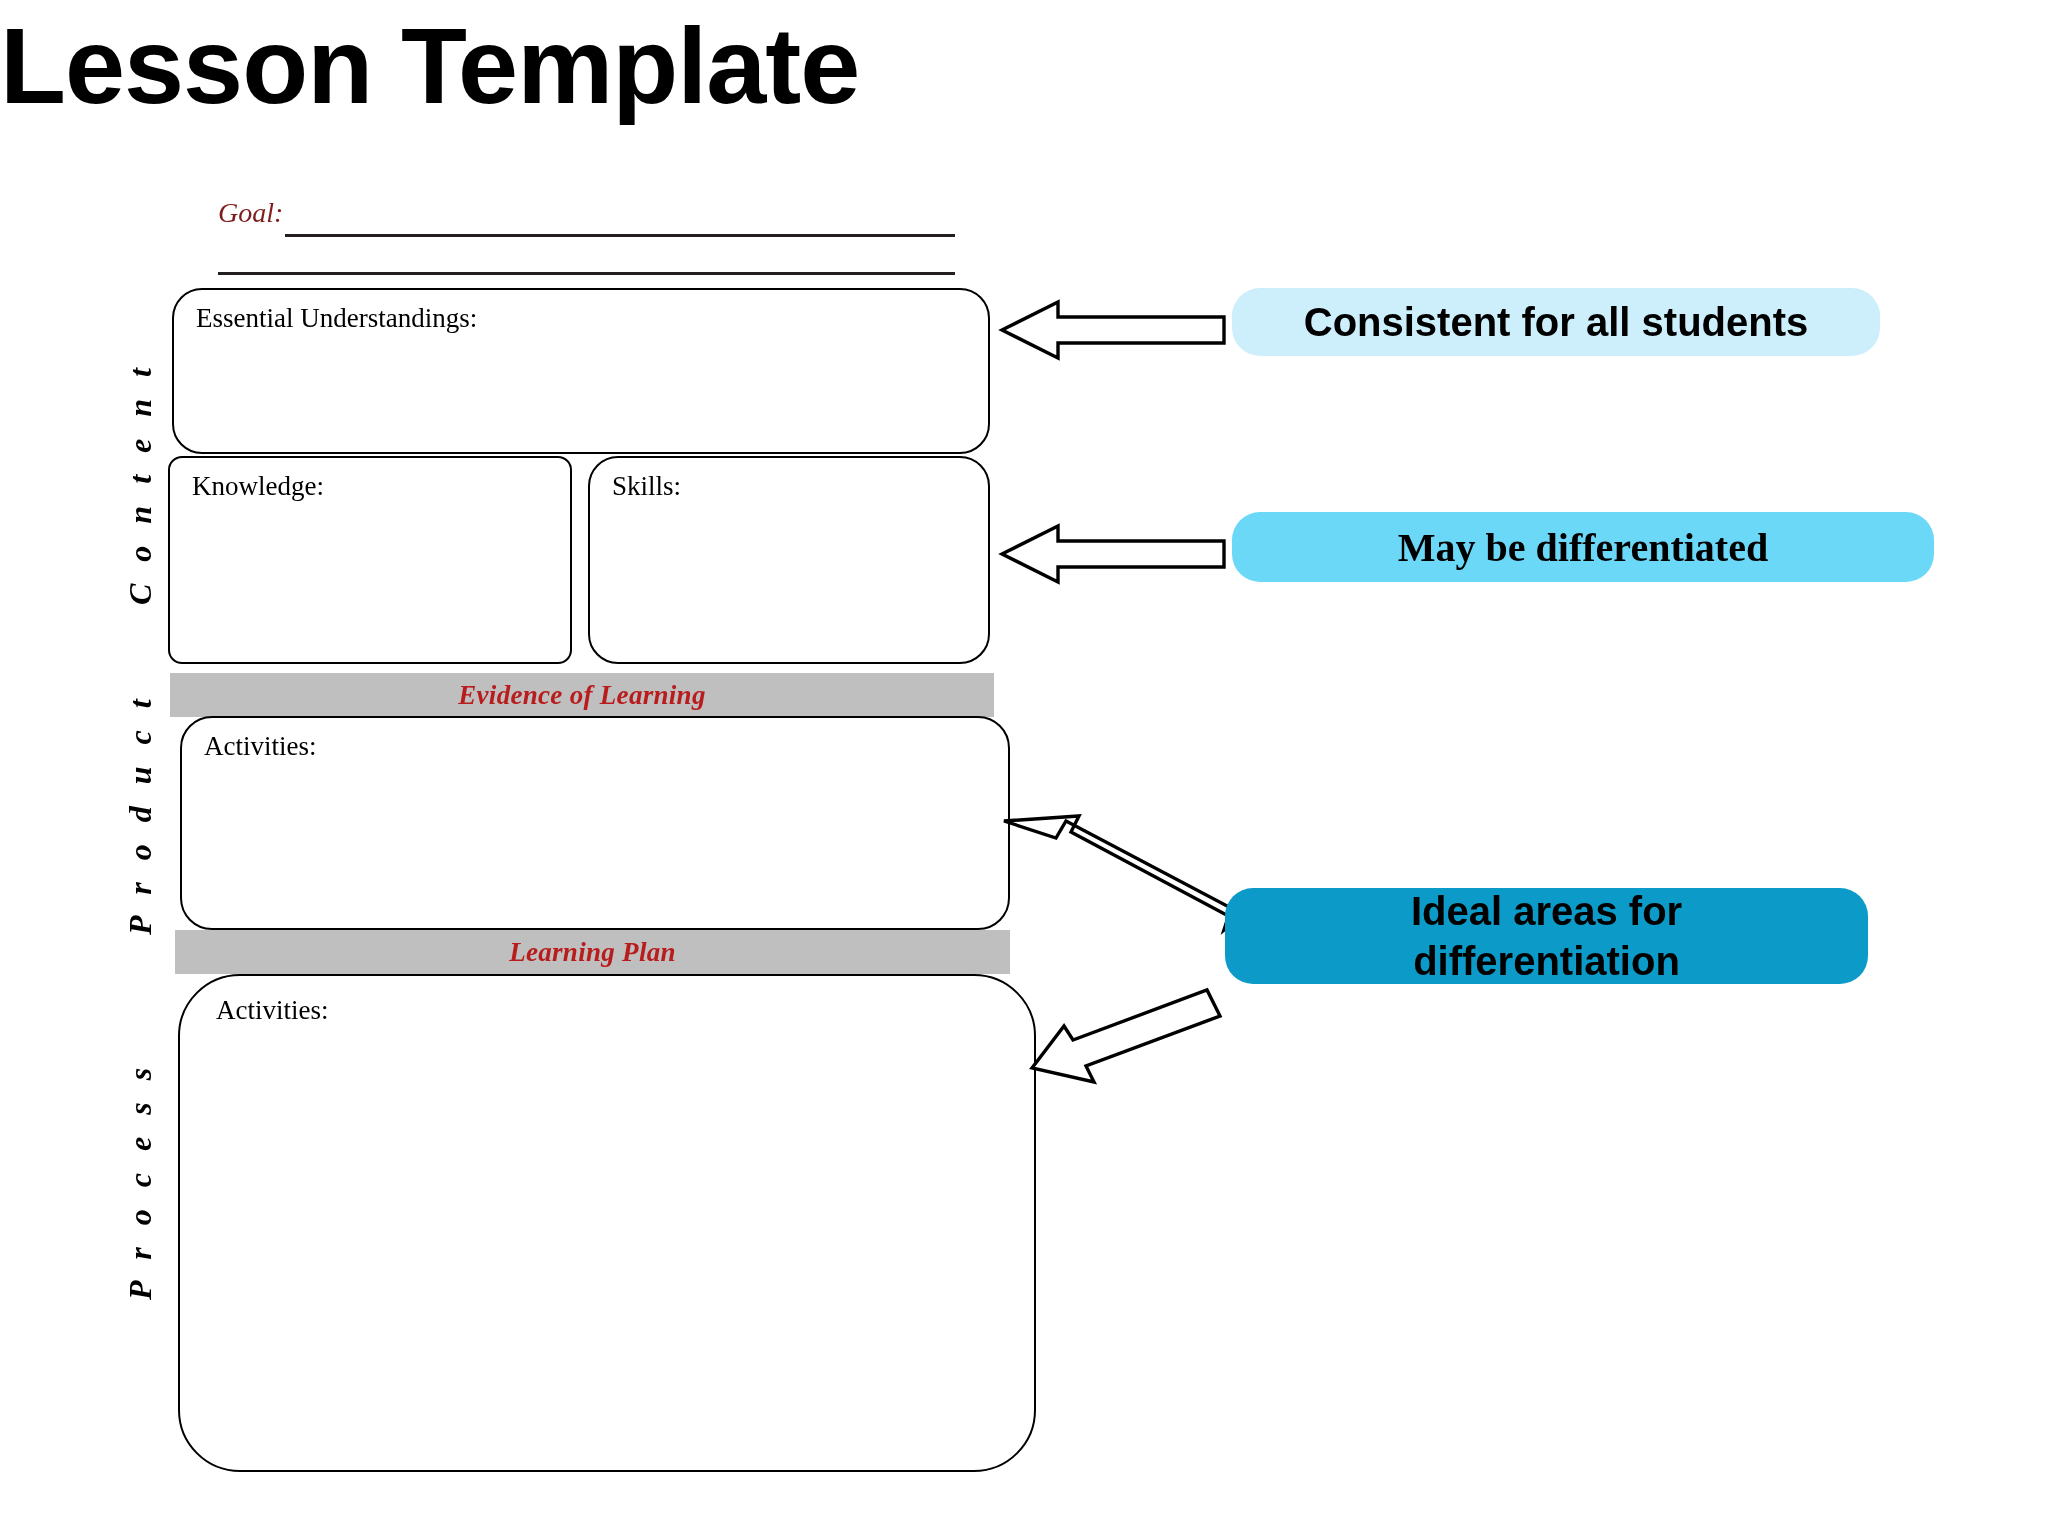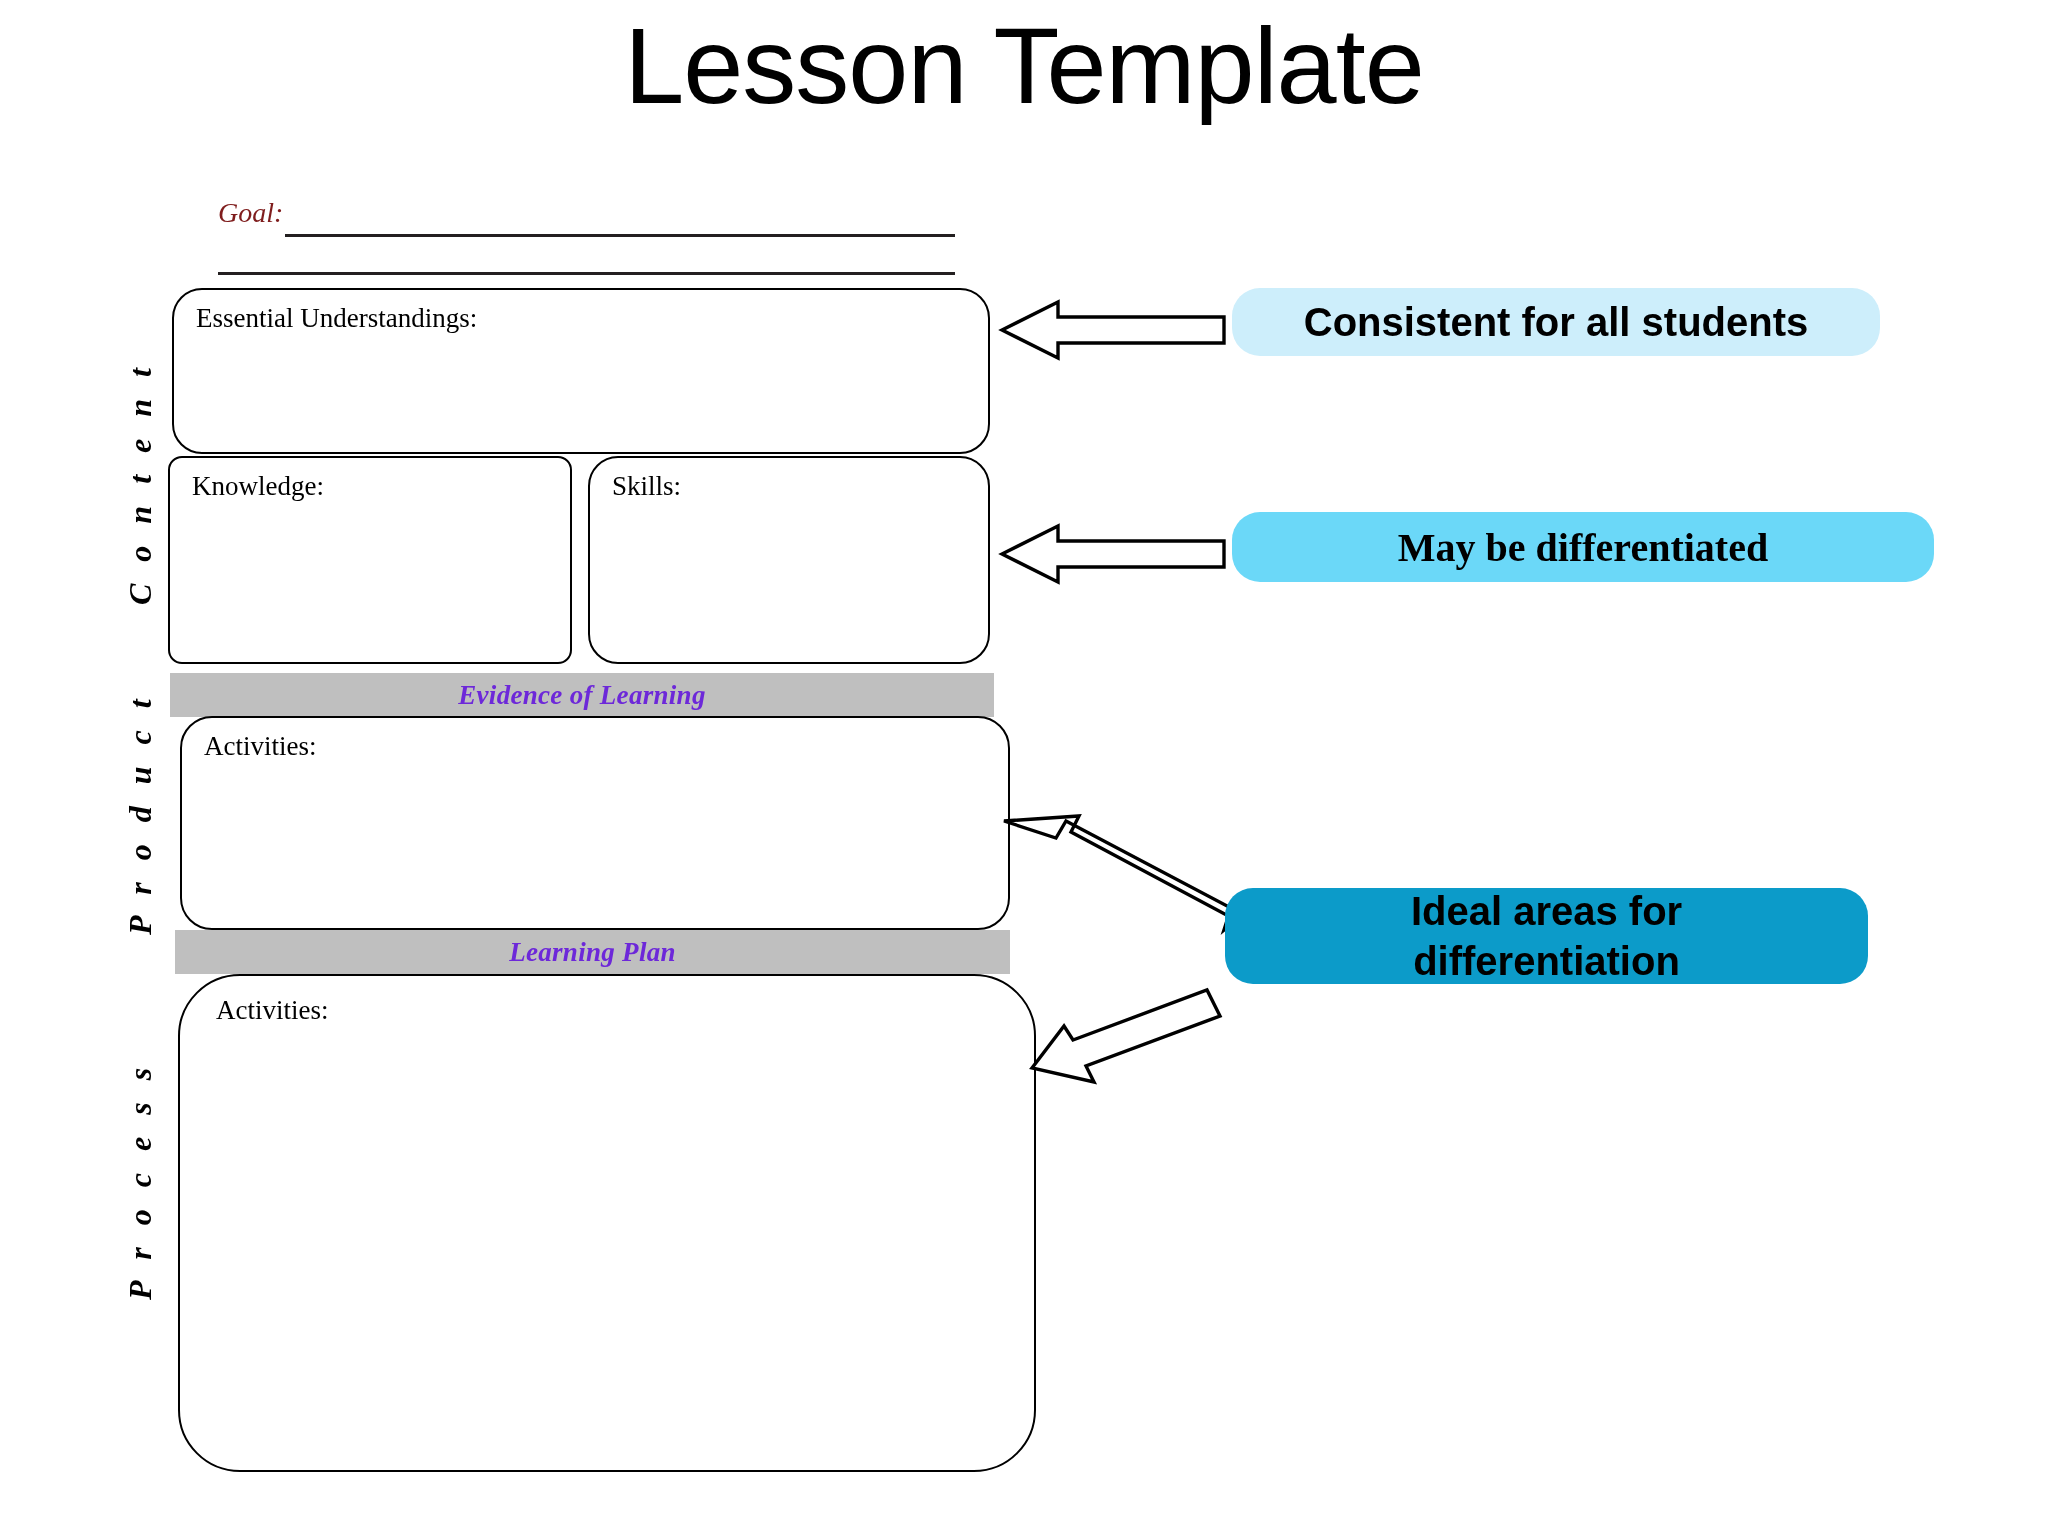--- a/index.html
+++ b/index.html
@@ -9,23 +9,22 @@
     font-family:"Liberation Serif", serif;
     overflow:hidden;
     position:relative;
   }
   #stage{position:absolute;left:0;top:0;width:2048px;height:1536px;}
 
   
   .title{
     position:absolute;
     left:0;top:6px;width:2048px;
-    text-align:center;
     font-family:"Liberation Sans", sans-serif;
-    font-weight:400;
+    font-weight:700;
     font-size:108px;
     line-height:120px;
     color:#000;
     letter-spacing:-1px;
   }
 
   
   .goal-wrap{position:absolute;left:218px;top:195px;width:740px;}
   .goal-label{
     font-family:"Liberation Serif", serif;
@@ -73,21 +72,21 @@
     font-size:27px;
     line-height:32px;
     color:#000;
     white-space:nowrap;
   }
 
   
   .graybar{
     position:absolute;
     background:#bfbfbf;
-    color:#6d28d9;
+    color:#b91c1c;
     display:flex;
     align-items:center;
     justify-content:center;
     font-family:"Liberation Serif", serif;
     font-style:italic;
     font-weight:bold;
     font-size:27px;
     letter-spacing:.3px;
     box-sizing:border-box;
   }

